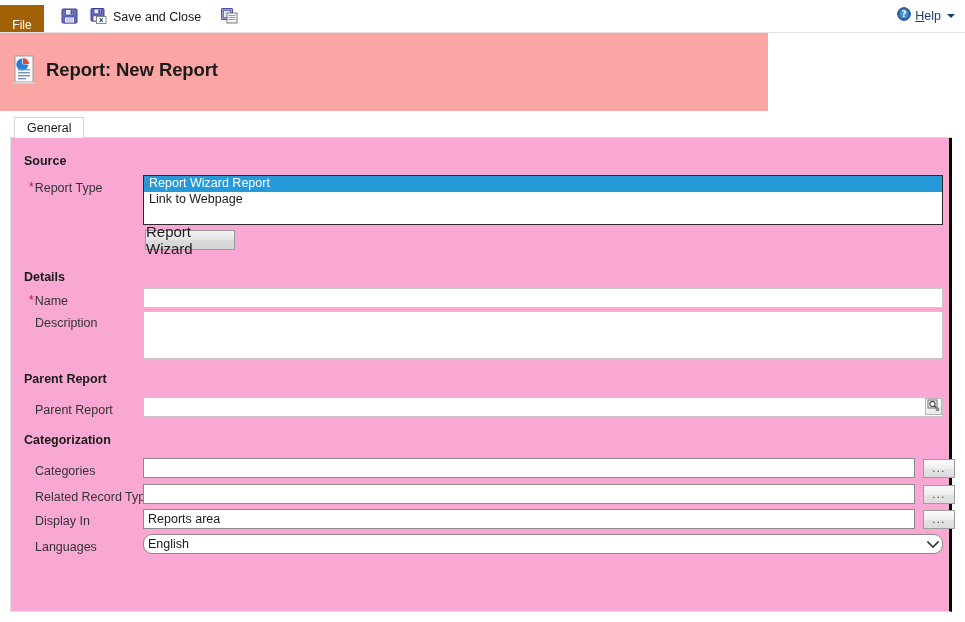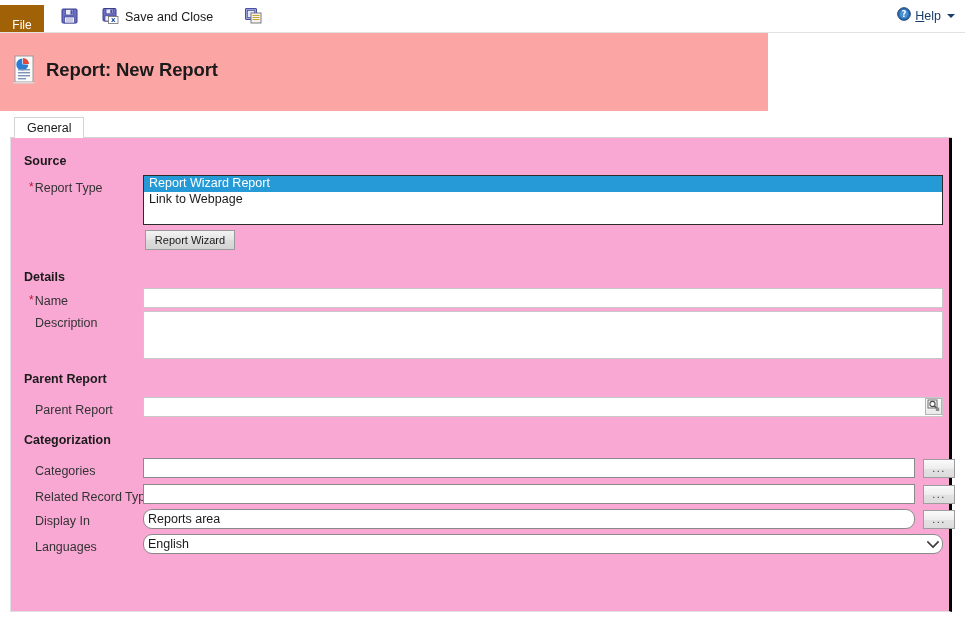--- a/index.html
+++ b/index.html
@@ -26,21 +26,21 @@
     background: #a16207;
     color: #ffffff;
     font-size: 12px;
     display: flex; align-items: flex-end; justify-content: center;
     cursor: pointer;
   }
   .cmd-group {
     position: absolute; left: 55px; top: 0;
     height: 33px;
     display: flex; align-items: center;
-    gap: 12px;
+    gap: 0px;
   }
   .cmd-btn {
     display: flex; align-items: center; gap: 6px;
     height: 26px; padding: 0 6px;
     font-size: 12.5px; color: #1a1a1a;
     cursor: pointer; white-space: nowrap;
   }
   .help-area {
     position: absolute; right: 10px; top: 7px;
     display: flex; align-items: center; gap: 4px;
@@ -153,21 +153,21 @@
     white-space: nowrap;
   }
   .lb-item.sel { background: #259ad6; color: #ffffff; }
   .lb-item.alt { background: #dedede; }
 
   
   .pushbtn {
     position: absolute;
     background: linear-gradient(to bottom, #f3f3f3 0%, #e4e4e4 48%, #dcdcdc 52%, #d4d4d4 100%);
     border: 1px solid #9a9a9a;
-    font-size: 11px; color: #1a1a1a;
+    font-size: 15px; color: #1a1a1a;
     display: flex; align-items: center; justify-content: center;
     cursor: pointer;
     font-family: "Liberation Sans", sans-serif;
   }
   
   .ellbtn {
     position: absolute;
     width: 32px; height: 19px;
     background: linear-gradient(to bottom, #fbfbfb 0%, #ededed 50%, #e3e3e3 51%, #dcdcdc 100%);
     border: 1px solid #9d9d9d;
@@ -335,21 +335,21 @@
     <span>...</span>
   </div>
 
   <div class="fld-label" style="left:24px; top:352px;">Related Record Types</div>
   <input class="txt txt-dark" style="left: 132px; top: 346px; width: 772px; height: 20px;" value="" placeholder="">
   <div class="ellbtn" style="left:912px; top:347px;">
     <span>...</span>
   </div>
 
   <div class="fld-label" style="left:24px; top:376px;">Display In</div>
-  <input class="txt txt-dark" style="left: 132px; top: 371px; width: 772px; height: 20px; border-radius: 9px;" value="Reports area">
+  <input class="txt txt-dark" style="left: 132px; top: 371px; width: 772px; height: 20px;" value="Reports area">
   <div class="ellbtn" style="left:912px; top:372px;">
     <span>...</span>
   </div>
 
   <div class="fld-label" style="left:24px; top:402px;">Languages</div>
   <input class="txt txt-dark" style="left: 132px; top: 396px; width: 800px; height: 20px; border-radius: 9px;" value="English">
   <div class="ddcaret" style="left:913px; top:397px;">
     <span>
       <svg width="12" height="9" viewBox="0 0 12 9">
         <path d="M1 2 L6 7 L11 2" fill="none" stroke="#3a3a3a" stroke-width="1.6" stroke-linecap="square"></path>

